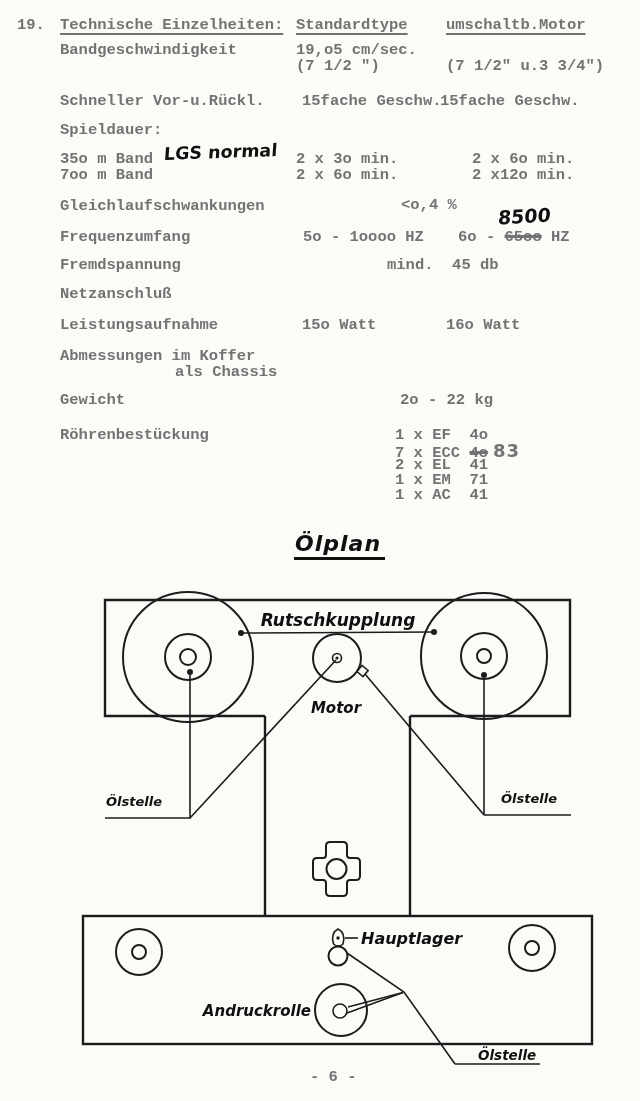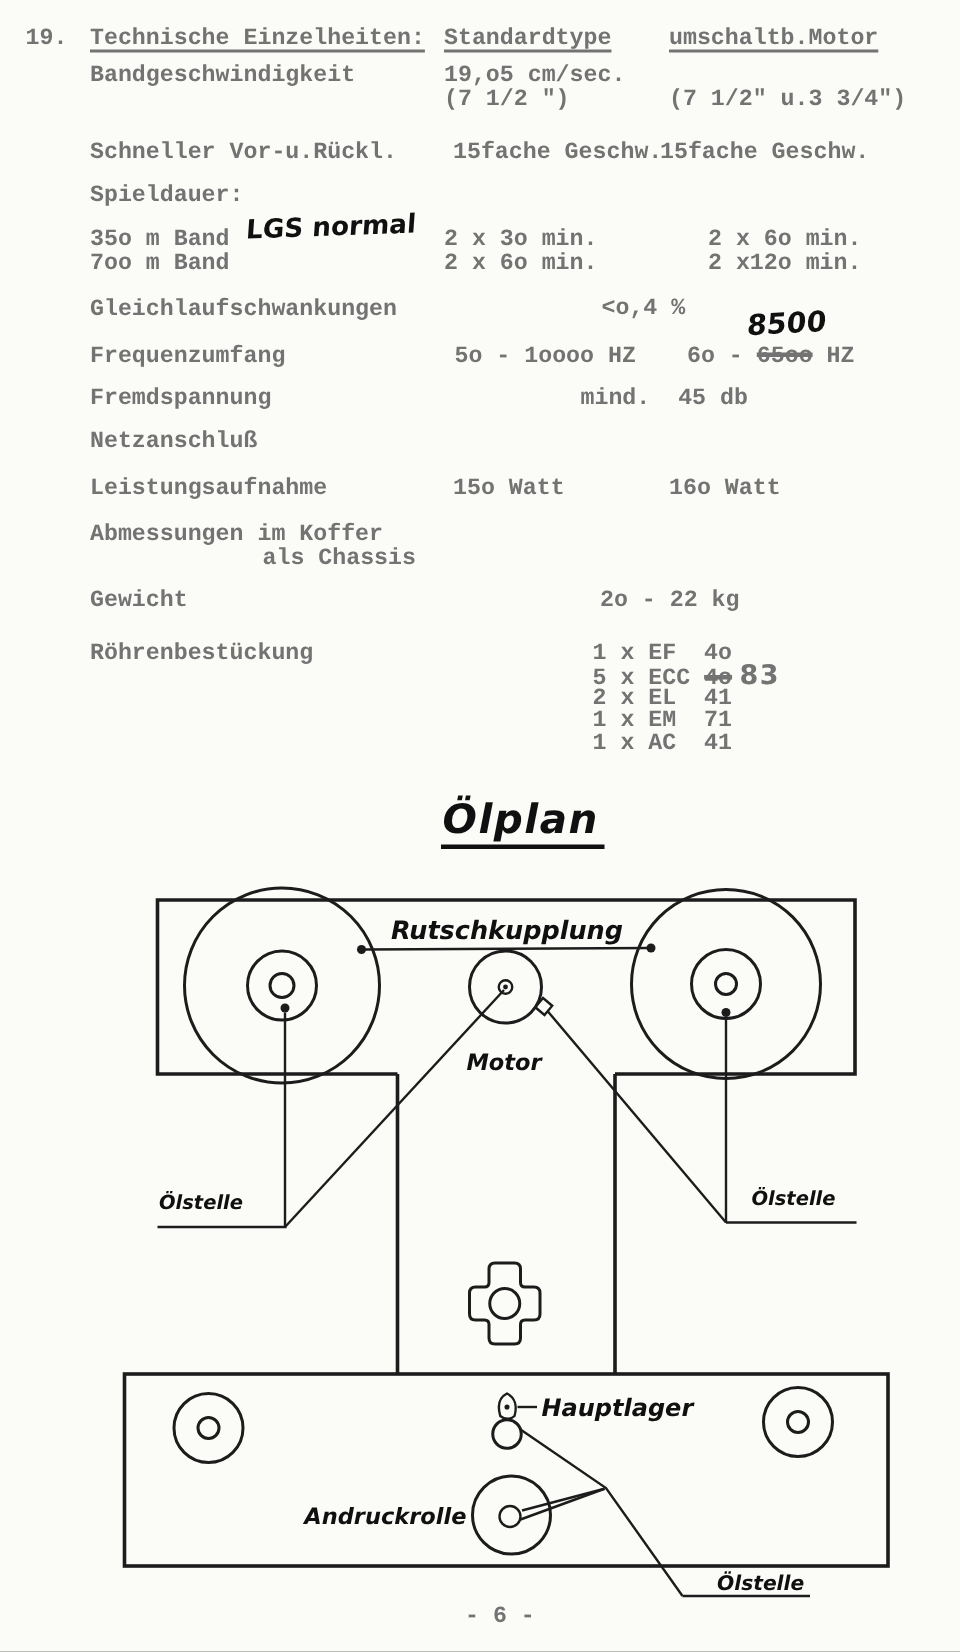--- a/index.html
+++ b/index.html
@@ -22,21 +22,21 @@
     position:absolute; font-family:"DejaVu Sans", sans-serif;
     font-weight:700; white-space:pre; color:#101010;
   }
   .hand-inline {
     font-family:"DejaVu Sans", sans-serif; font-weight:700;
     font-size:18px; letter-spacing:1px; margin-left:5px;
   }
   .diagram-title {
     position:absolute; left:294px; top:531px;
     font-family:"DejaVu Sans", sans-serif; font-style:italic; font-weight:700;
-    font-size:27px; letter-spacing:1px; color:#101010;
+    font-size:22px; letter-spacing:1px; color:#101010;
     border-bottom:3px solid #101010; padding:0 4px 1px 1px;
   }
   svg.diagram { position:absolute; left:0; top:580px; }
   svg.diagram * { vector-effect:none; }
   svg.diagram text {
     font-family:"DejaVu Sans", sans-serif; font-style:italic; font-weight:700;
     fill:#101010;
   }
   .ln   { stroke:#1c1c1c; stroke-width:2;   fill:none; }
   .ln-h { stroke:#1c1c1c; stroke-width:2.4; fill:none; }
@@ -91,21 +91,21 @@
   <span class="t" style="left:446px;top:317px">16o Watt</span>
 
   <span class="t" style="left:60px;top:348px">Abmessungen im Koffer</span>
   <span class="t" style="left:175px;top:364px">als Chassis</span>
 
   <span class="t" style="left:60px;top:392px">Gewicht</span>
   <span class="t" style="left:400px;top:392px">2o - 22 kg</span>
 
   <span class="t" style="left:60px;top:427px">Röhrenbestückung</span>
   <span class="t" style="left:395px;top:427px">1 x EF  4o</span>
-  <span class="t" style="left:395px;top:442px"><span>5 x ECC </span><span class="strike">4o</span><span class="hand-inline">83</span></span>
+  <span class="t" style="left:395px;top:442px"><span>7 x ECC </span><span class="strike">4o</span><span class="hand-inline">83</span></span>
   <span class="t" style="left:395px;top:457px">2 x EL  41</span>
   <span class="t" style="left:395px;top:472px">1 x EM  71</span>
   <span class="t" style="left:395px;top:487px">1 x AC  41</span>
 
   <div class="diagram-title">Ölplan</div>
 
   <svg class="diagram" width="640" height="521" viewBox="0 0 640 521">
 
     <g>
       <path class="ln-h" d="M265,136 L105,136 L105,20 L570,20 L570,136 L410,136"></path>

